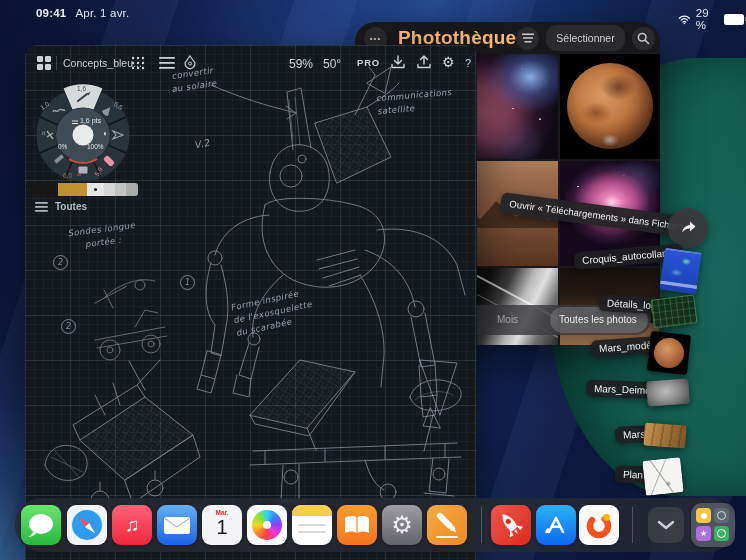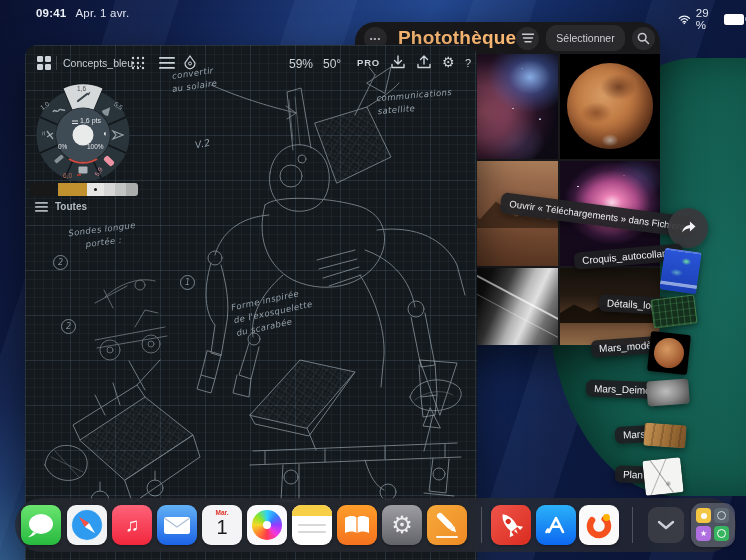--- a/index.html
+++ b/index.html
@@ -181,20 +181,25 @@
       </div>
       <div class="sel-pill">Sélectionner</div>
       <div class="circ-btn">
         <svg width="13" height="13" viewBox="0 0 13 13">
           <circle cx="5.2" cy="5.2" r="3.8" stroke="#c9c9ce" stroke-width="1.5" fill="none"></circle>
           <path d="M8.2,8.2 L11.5,11.5" stroke="#c9c9ce" stroke-width="1.5" stroke-linecap="round"></path>
         </svg>
       </div>
     </div>
 
+    <div class="tabbar">
+      <div class="tab-sel"></div>
+      <span class="tab-t" style="left:42px;color:#a8a8ac;">Mois</span>
+      <span class="tab-t" style="left:104px;color:#ececee;">Toutes les photos</span>
+    </div>
   </div>
 
   <div id="concepts-win" class="a">
 
     <svg class="a" style="left:0;top:0;" width="452" height="515" viewBox="0 0 452 515">
       <defs>
         <pattern id="net" width="8" height="8" patternUnits="userSpaceOnUse" patternTransform="rotate(32)">
           <path d="M0,0 H8 M0,4 H8 M0,0 V8 M4,0 V8" stroke="rgba(170,188,200,.28)" stroke-width="0.7"></path>
         </pattern>
       </defs>

